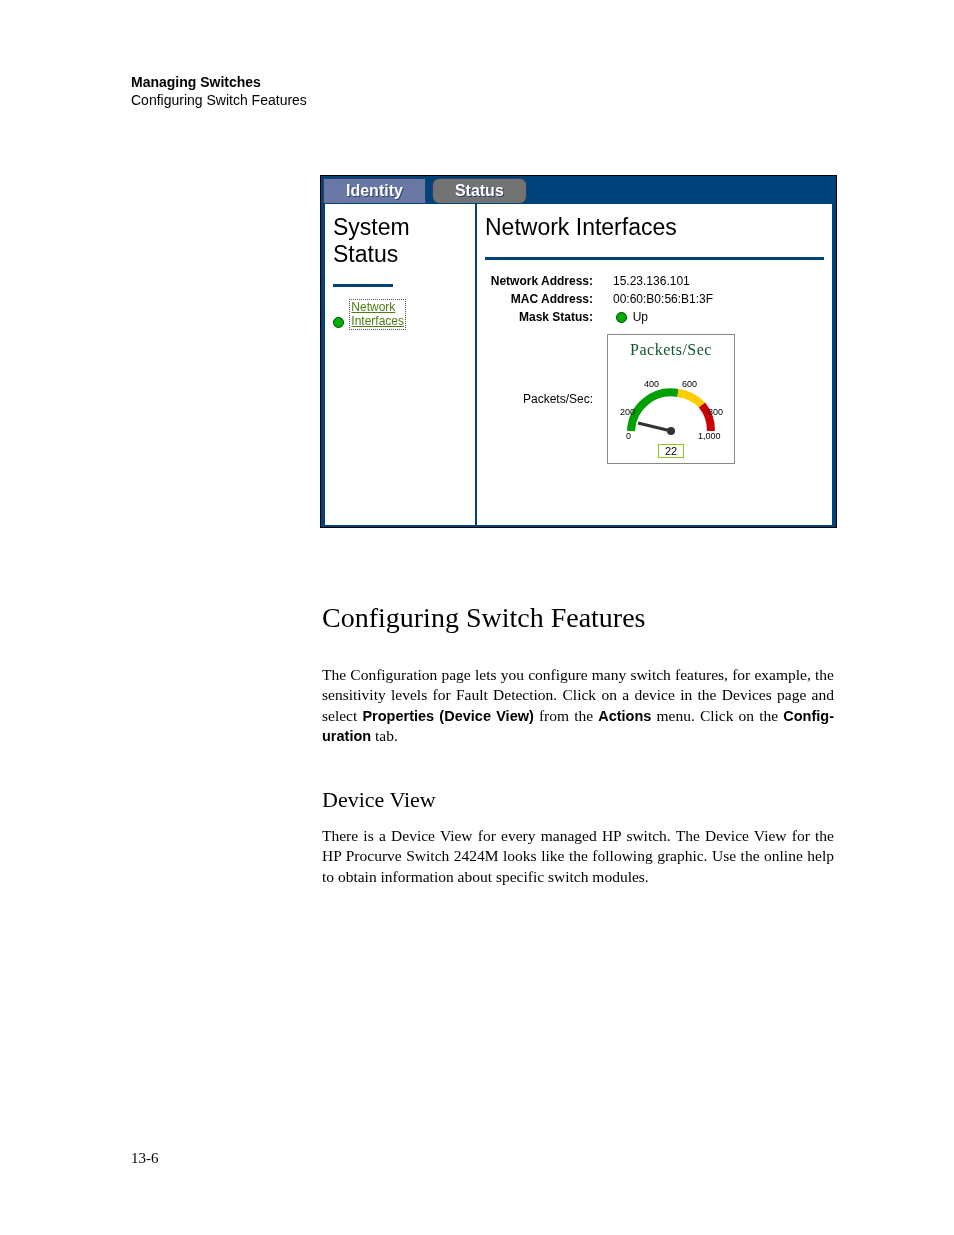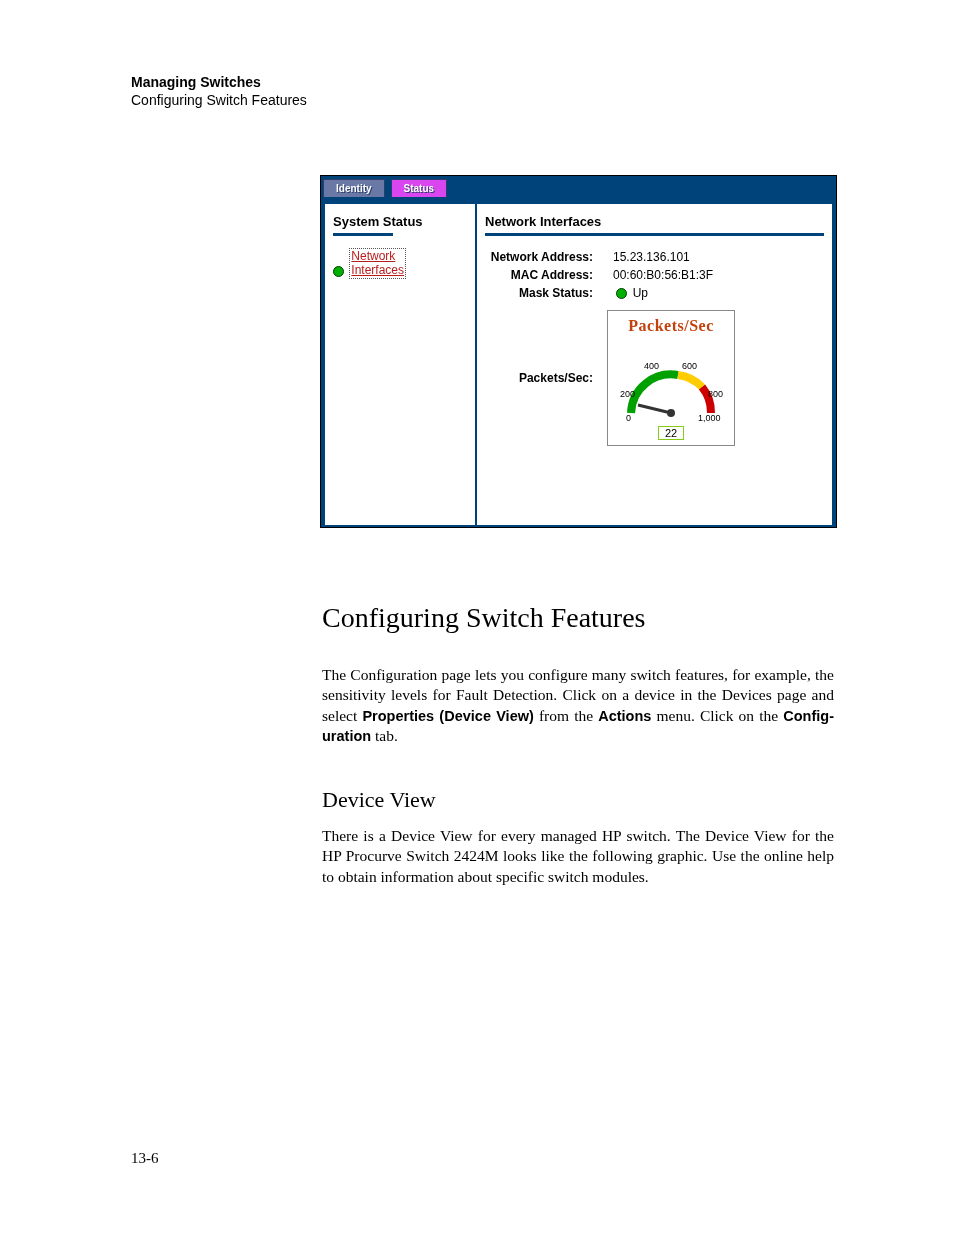--- a/index.html
+++ b/index.html
@@ -38,53 +38,53 @@
     box-sizing: border-box;
   }
   .tabbar {
     height: 26px;
     background: #00427a;
     padding: 2px 2px 0 2px;
   }
   .tab {
     display: inline-block;
     font-family: Arial, Helvetica, sans-serif;
-    font-size: 10px;
+    font-size: 16px;
     font-weight: bold;
     color: #fff;
-    padding: 3px 12px;
+    padding: 3px 22px;
     background: #6a78a6;
     border: 1px solid #2d3d6a;
     border-bottom: none;
     margin-right: 2px;
     text-shadow: 1px 1px 0 #2d3d6a;
   }
-  .tab.active { background: #d946ef; }
+  .tab.active { background: #737373; border-radius: 7px; }
 
   .panel-row {
     display: flex;
     height: calc(100% - 26px);
     box-sizing: border-box;
     padding: 0 4px 4px 4px;
     gap: 2px;
   }
   .left-panel, .right-panel {
     background: #fff;
     box-sizing: border-box;
     padding: 10px 8px;
     font-family: Arial, Helvetica, sans-serif;
   }
   .left-panel { width: 150px; }
   .right-panel { flex: 1; }
 
   .panel-h1 {
     font-family: Arial, Helvetica, sans-serif;
-    font-weight: bold;
-    font-size: 13px;
-    margin: 0 0 4px 0;
+    font-weight: normal;
+    font-size: 23px;
+    margin: 0 0 16px 0;
   }
   .rule {
     height: 3px;
     background: #00427a;
     margin: 0 0 12px 0;
   }
   .rule.half { width: 60px; }
 
   .sidebar-item {
     font-size: 12px;
@@ -94,21 +94,21 @@
     display: inline-block;
     width: 9px;
     height: 9px;
     border-radius: 50%;
     background: #00b000;
     border: 1px solid #004000;
     vertical-align: middle;
     margin-right: 2px;
   }
   .link-text {
-    color: #b91c1c;
+    color: #4d7c0f;
     text-decoration: underline;
     border: 1px dotted #555;
     padding: 0 1px;
     display: inline-block;
     line-height: 1.2;
   }
   .link-text .ln2 { display: block; }
 
   .kv-row {
     font-size: 12px;
@@ -130,37 +130,37 @@
   .gauge-row {
     display: flex;
     align-items: center;
     justify-content: flex-start;
     gap: 14px;
     margin-top: 6px;
   }
   .gauge-label {
     font-family: Arial, Helvetica, sans-serif;
     font-size: 12px;
-    font-weight: bold;
+    font-weight: normal;
     width: 108px;
     text-align: right;
   }
   .gauge-box {
     display: inline-block;
     border: 1px solid #888;
     padding: 6px 8px 4px 8px;
     text-align: center;
   }
   .gauge-title {
     font-family: "Times New Roman", serif;
     font-size: 16px;
-    color: #c2410c;
-    font-weight: bold;
+    color: #14532d;
+    font-weight: normal;
     letter-spacing: 0.5px;
-    margin-bottom: 18px;
+    margin-bottom: 12px;
   }
   .gauge-svg { display: block; margin: 0 auto; }
   .gauge-val-box {
     display: inline-block;
     border: 1px solid #84cc16;
     font-family: Arial, sans-serif;
     font-size: 11px;
     padding: 0 6px;
     margin-top: 2px;
   }

